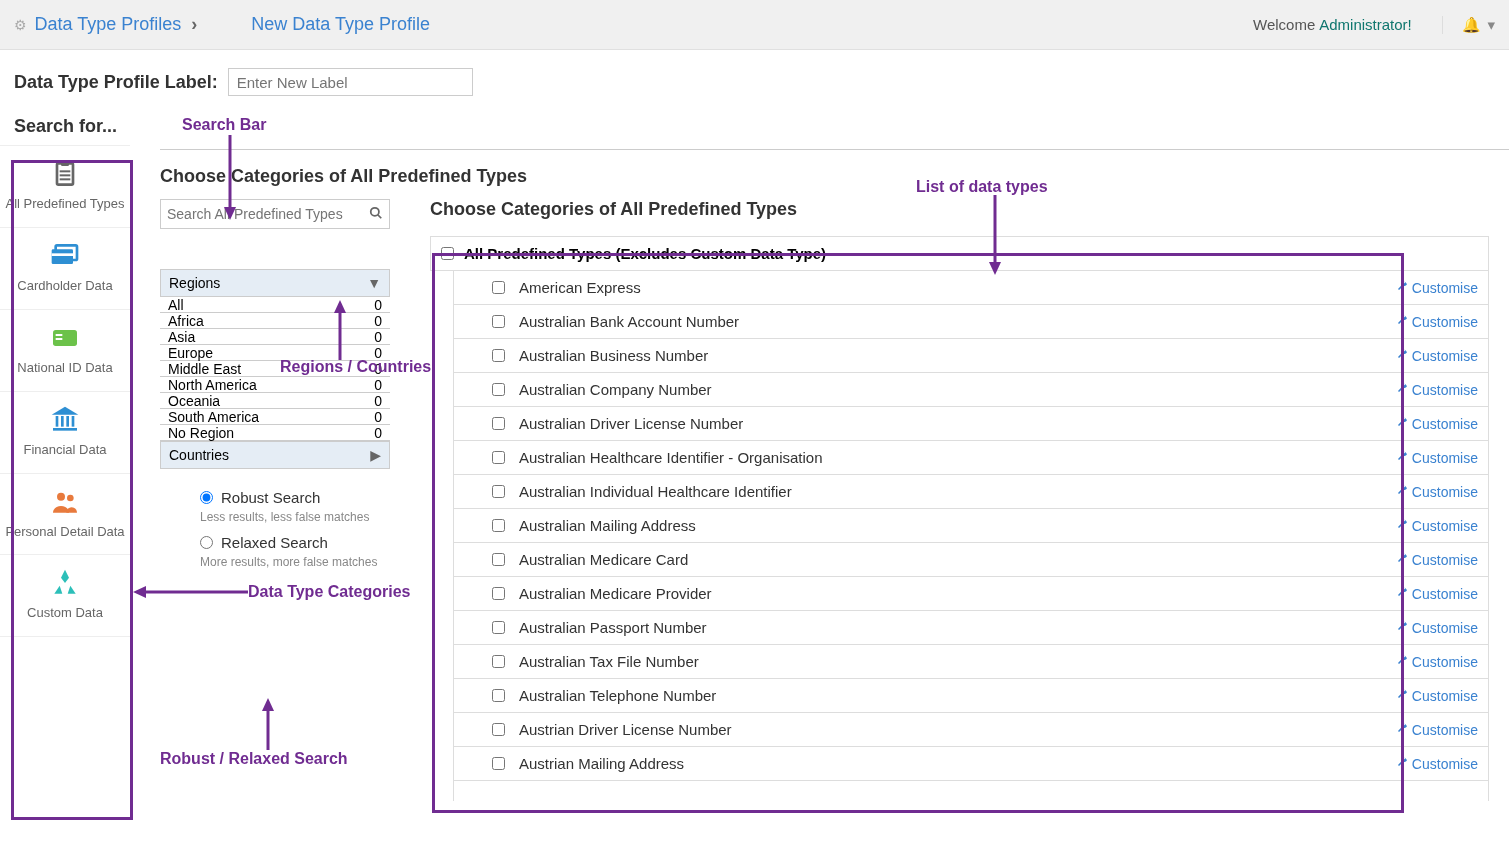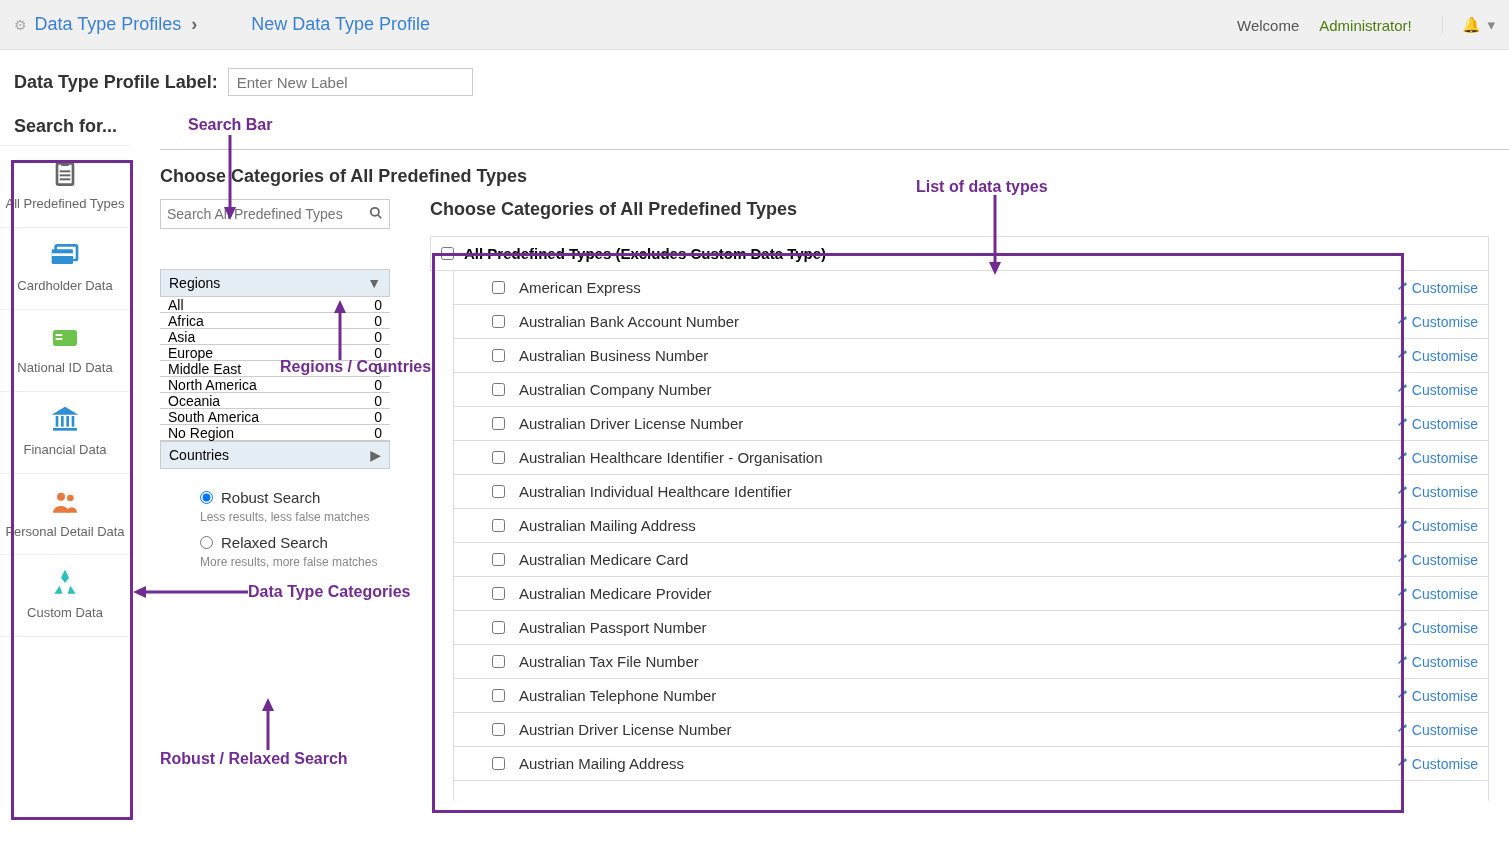--- a/index.html
+++ b/index.html
@@ -2,22 +2,22 @@
 <html><head>
 <meta charset="utf-8">
 <style>
 * { margin: 0; padding: 0; box-sizing: border-box; }
 body { font-family: Arial, Helvetica, sans-serif; background: #fff; width: 1509px; height: 842px; position: relative; overflow: hidden; }
 .header { background: #f0f0f0; height: 50px; display: flex; align-items: center; padding: 0 14px; border-bottom: 1px solid #e0e0e0; }
 .gear-icon { color: #aaa; font-size: 14px; margin-right: 8px; }
 .breadcrumb-link { color: #3a82d0; font-size: 18px; text-decoration: none; }
 .breadcrumb-sep { color: #666; margin: 0 10px; font-size: 18px; font-weight: bold; }
 .breadcrumb-cur { color: #3a82d0; font-size: 18px; margin-left: 44px; }
-.header-right { margin-left: auto; display: flex; align-items: flex-end; color: #555; font-size: 15px; }
-.user-link { color: #4d7c0f; margin-left: 20px; }
+.header-right { margin-left: auto; display: flex; align-items: center; color: #555; font-size: 15px; }
+.user-link { color: #0f766e; margin-left: 4px; }
 .bell-area { border-left: 1px solid #ddd; margin-left: 30px; padding-left: 20px; display: flex; align-items: center; gap: 6px; color: #888; }
 
 .label-row { display: flex; align-items: center; padding: 18px 14px 0 14px; }
 .label-title { font-size: 18px; font-weight: bold; color: #333; margin-right: 10px; }
 .label-input { width: 245px; height: 28px; font-size: 15px; padding: 0 8px; border: 1px solid #ccc; color: #888; }
 
 .annotation { position: absolute; color: #702c91; font-weight: bold; font-size: 16px; pointer-events: none; z-index: 100; }
 .ann-arrow { position: absolute; z-index: 99; pointer-events: none; }
 .purple-box { position: absolute; border: 3px solid #702c91; pointer-events: none; z-index: 98; }
 
@@ -400,21 +400,21 @@
             </div>
           </div>
       </div>
     </div>
   </div>
 </div>
 
 <div class="purple-box" style="left:11px; top:160px; width:122px; height:660px;"></div>
 <div class="purple-box" style="left:432px; top:253px; width:972px; height:560px;"></div>
 
-<div class="annotation" style="left:188px; top:116px;">Search Bar</div>
+<div class="annotation" style="left:182px; top:116px;">Search Bar</div>
 <svg class="ann-arrow" style="left:220px; top:135px;" width="20" height="85">
     <line x1="10" y1="0" x2="10" y2="75" stroke="#702c91" stroke-width="3"></line>
     <polygon points="10,85 4,72 16,72" fill="#702c91"></polygon>
   </svg>
 
 <div class="annotation" style="left:280px; top:358px;">Regions / Countries</div>
 <svg class="ann-arrow" style="left:330px; top:300px;" width="20" height="60">
     <line x1="10" y1="60" x2="10" y2="10" stroke="#702c91" stroke-width="3"></line>
     <polygon points="10,0 4,13 16,13" fill="#702c91"></polygon>
   </svg>

